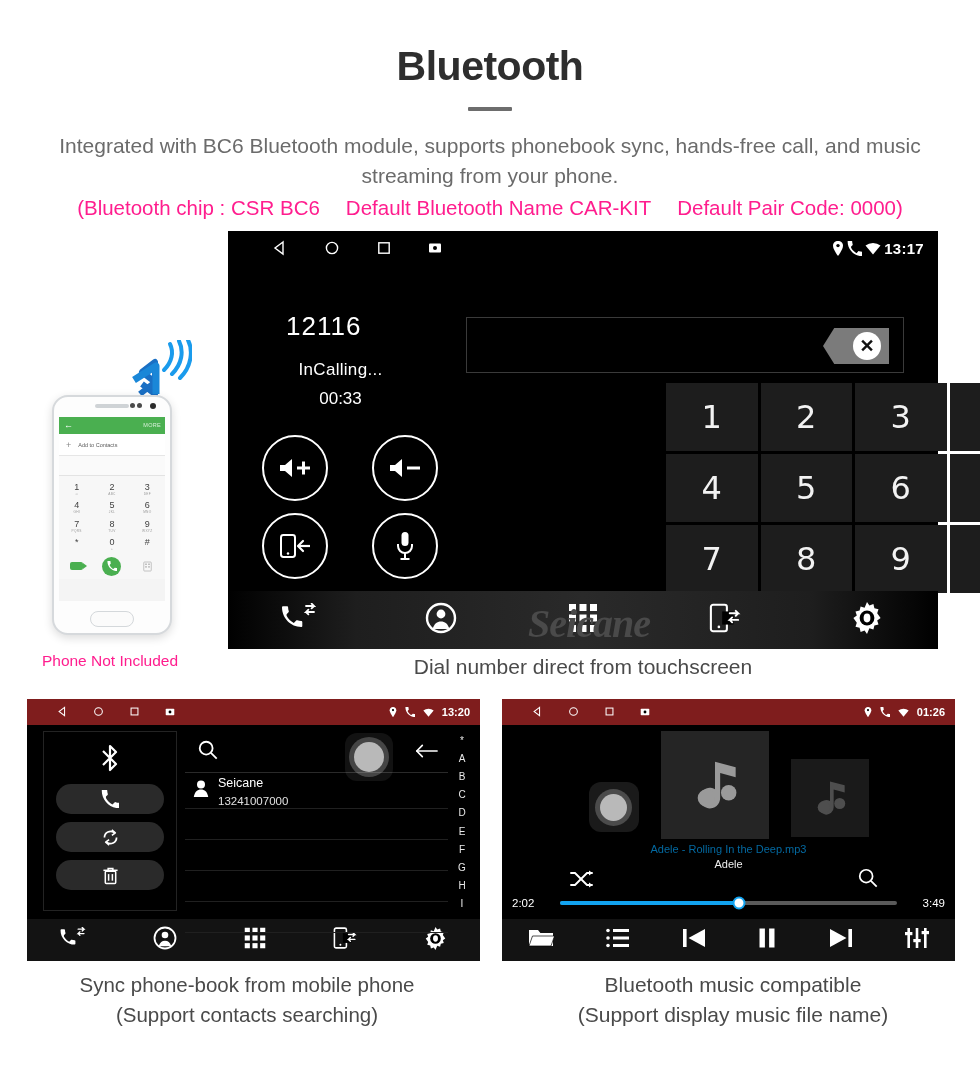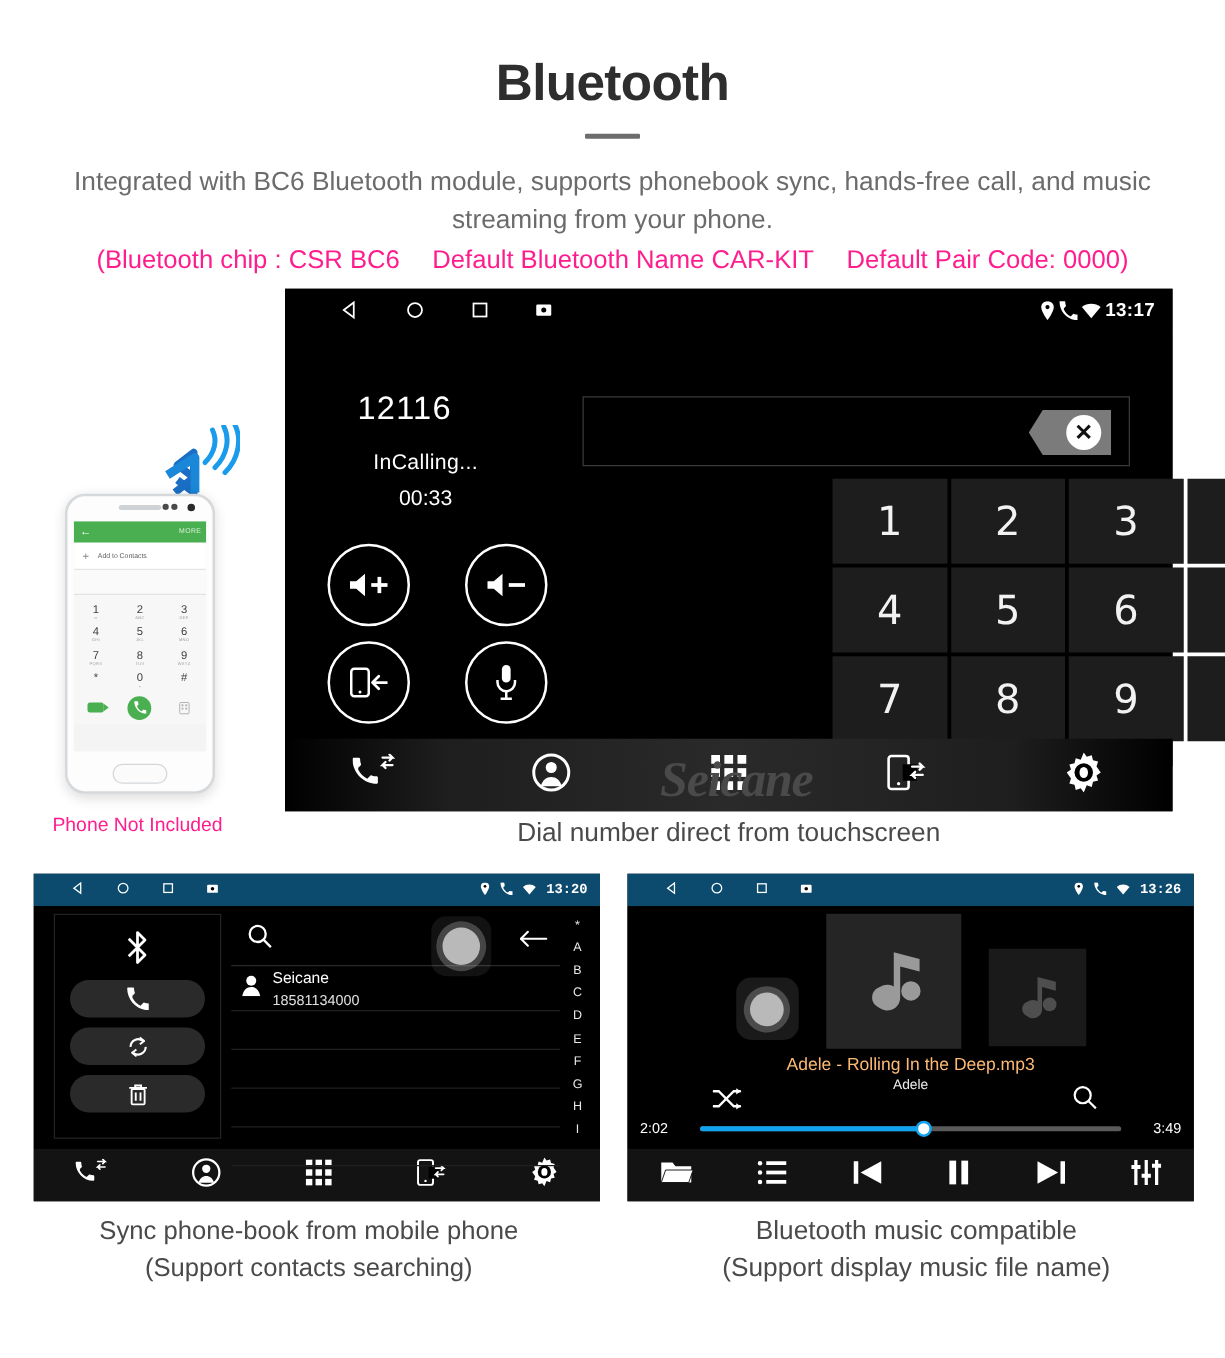--- a/index.html
+++ b/index.html
@@ -213,21 +213,21 @@
     text-align: center; font-size: 20.5px; color: #4a4a4a; line-height: 1.45;
   }
   .cap-right {
     position: absolute; left: 500px; top: 970px; width: 466px;
     text-align: center; font-size: 21px; color: #4a4a4a; line-height: 1.45;
   }
 
   
   .shot-bl { position: absolute; left: 27px; top: 699px; width: 453px; height: 262px; background:#000; }
   .shot-br { position: absolute; left: 502px; top: 699px; width: 453px; height: 262px; background:#000; }
-  .sb-mini { position: relative; height: 26px; width:100%; background:#0c4a6e;font-family:Liberation Mono, monospace; }
+  .sb-mini { position: relative; height: 26px; width:100%; background:#7f1d1d; }
   .sb-mini .l { position:absolute; left: 30px; top:0; height:26px; display:flex; align-items:center; gap:25px; }
   .sb-mini .r { position:absolute; right: 10px; top:0; height:26px; display:flex; align-items:center; gap:8px; }
   .sb-mini .t { color:#fff; font-size:11px; font-weight: bold; }
 
   
   .pb-body { position: relative; height: 194px; background:#000; }
   .pb-left {
     position: absolute; left: 16px; top: 6px; width: 134px; height: 180px;
     border: 1px solid #232323;
     display: flex; flex-direction: column; align-items: center;
@@ -276,21 +276,21 @@
     width: 50px; height: 50px; border-radius: 12px; background: #1a1a1a;
     display:flex; align-items:center; justify-content:center; margin-top: 44px;
   }
   .mu-thumb-sm .knob { width: 27px; height: 27px; border-radius: 50%;
     background: #b9b9b9; box-shadow: 0 0 0 5px rgba(190,190,190,0.3); }
   .mu-art-big { width: 108px; height: 108px; background:#252525;
     display:flex; align-items:center; justify-content:center; }
   .mu-art-side { width: 78px; height: 78px; background:#1a1a1a;
     display:flex; align-items:center; justify-content:center; margin-top: 26px; }
   .mu-meta { position: absolute; left:0; top: 118px; width:100%; text-align:center; }
-  .mu-title { color:#fdba74; font-size: 14px; }
+  .mu-title { color:#0369a1; font-size: 11px; }
   .mu-artist { color:#ededed; font-size: 11px; margin-top: 3px; }
   .mu-track { color:#fff; font-size: 8.5px; margin-top: 4px; }
   .mu-shuffle { position:absolute; left: 68px; top: 144px; }
   .mu-searchic { position:absolute; right: 76px; top: 142px; }
   .mu-seek { position:absolute; left: 10px; right: 10px; top: 172px; display:flex; align-items:center; gap: 26px; }
   .mu-time { color:#fff; font-size: 11.5px; }
   .mu-bar { position: relative; flex: 1; height: 4px; background:#5a5a5a; border-radius:2px; }
   .mu-fill { position:absolute; left:0; top:0; height:100%; background:#12a3f0; border-radius:2px; }
   .mu-knob { position:absolute; top:50%; width: 13px; height: 13px; border-radius:50%;
     background:#fff; border: 2px solid #12a3f0; transform: translate(-50%,-50%); }
@@ -666,21 +666,21 @@
           <div class="pb-touch">
               <div class="pb-touch-in"></div>
             </div>
         </div>
         <div id="pb-rows">
             <div class="pb-row">
               <span><svg width="16" height="17" viewBox="0 0 16 17" fill="#fff">
                   <circle cx="8" cy="4.6" r="4"></circle>
                   <path d="M0.8 17c.8-5 3.6-7.4 7.2-7.4S14.4 12 15.2 17z"></path>
                 </svg></span>
-              <span><span class="nm">Seicane</span><br><span class="nu">18581134000</span></span>
+              <span><span class="nm">Seicane</span><br><span class="nu">13241007000</span></span>
             </div>
             <div class="pb-empty"></div>
             <div class="pb-empty"></div>
             <div class="pb-empty"></div>
             <div class="pb-empty"></div>
           </div>
       </div>
 
       <div class="pb-index" id="pb-index">
           <span>*</span>
@@ -769,21 +769,21 @@
         <span><svg width="8" height="10" viewBox="0 0 12 15">
               <path d="M6 0C3 0 1 2 1 4.7 1 8.3 6 15 6 15s5-6.7 5-10.3C11 2 9 0 6 0z" fill="#fff"></path>
               <circle cx="6" cy="4.6" r="1.6" fill="#000"></circle>
             </svg></span>
         <span><svg width="10" height="10" viewBox="0 0 24 24" fill="#fff">
               <path d="M6.6 10.8c1.9 3.7 5 6.7 8.6 8.6l2.9-2.9c.4-.4.9-.5 1.3-.3 1.5.5 3 .8 4.6.8.7 0 1.3.6 1.3 1.3V23c0 .7-.6 1.3-1.3 1.3C11.6 24.3 1 13.7 1 .7 1 0 1.6-.6 2.3-.6H7c.7 0 1.3.6 1.3 1.3 0 1.6.3 3.1.8 4.6.2.4 0 .9-.3 1.3l-2.2 2.2z"></path>
             </svg></span>
         <span><svg width="11" height="9" viewBox="0 0 16 13">
               <path d="M8 12.5 L0.5 3.6 A12 12 0 0 1 15.5 3.6 Z" fill="#fff"></path>
             </svg></span>
-        <span class="t">13:26</span>
+        <span class="t">01:26</span>
       </div>
     </div>
 
     <div class="mu-body">
       <div class="mu-art-wrap">
         <div class="mu-thumb-sm">
             <div class="knob"></div>
           </div>
         <div class="mu-art-big">
           <svg width="62" height="62" viewBox="0 0 24 24" fill="#9a9a9a">

